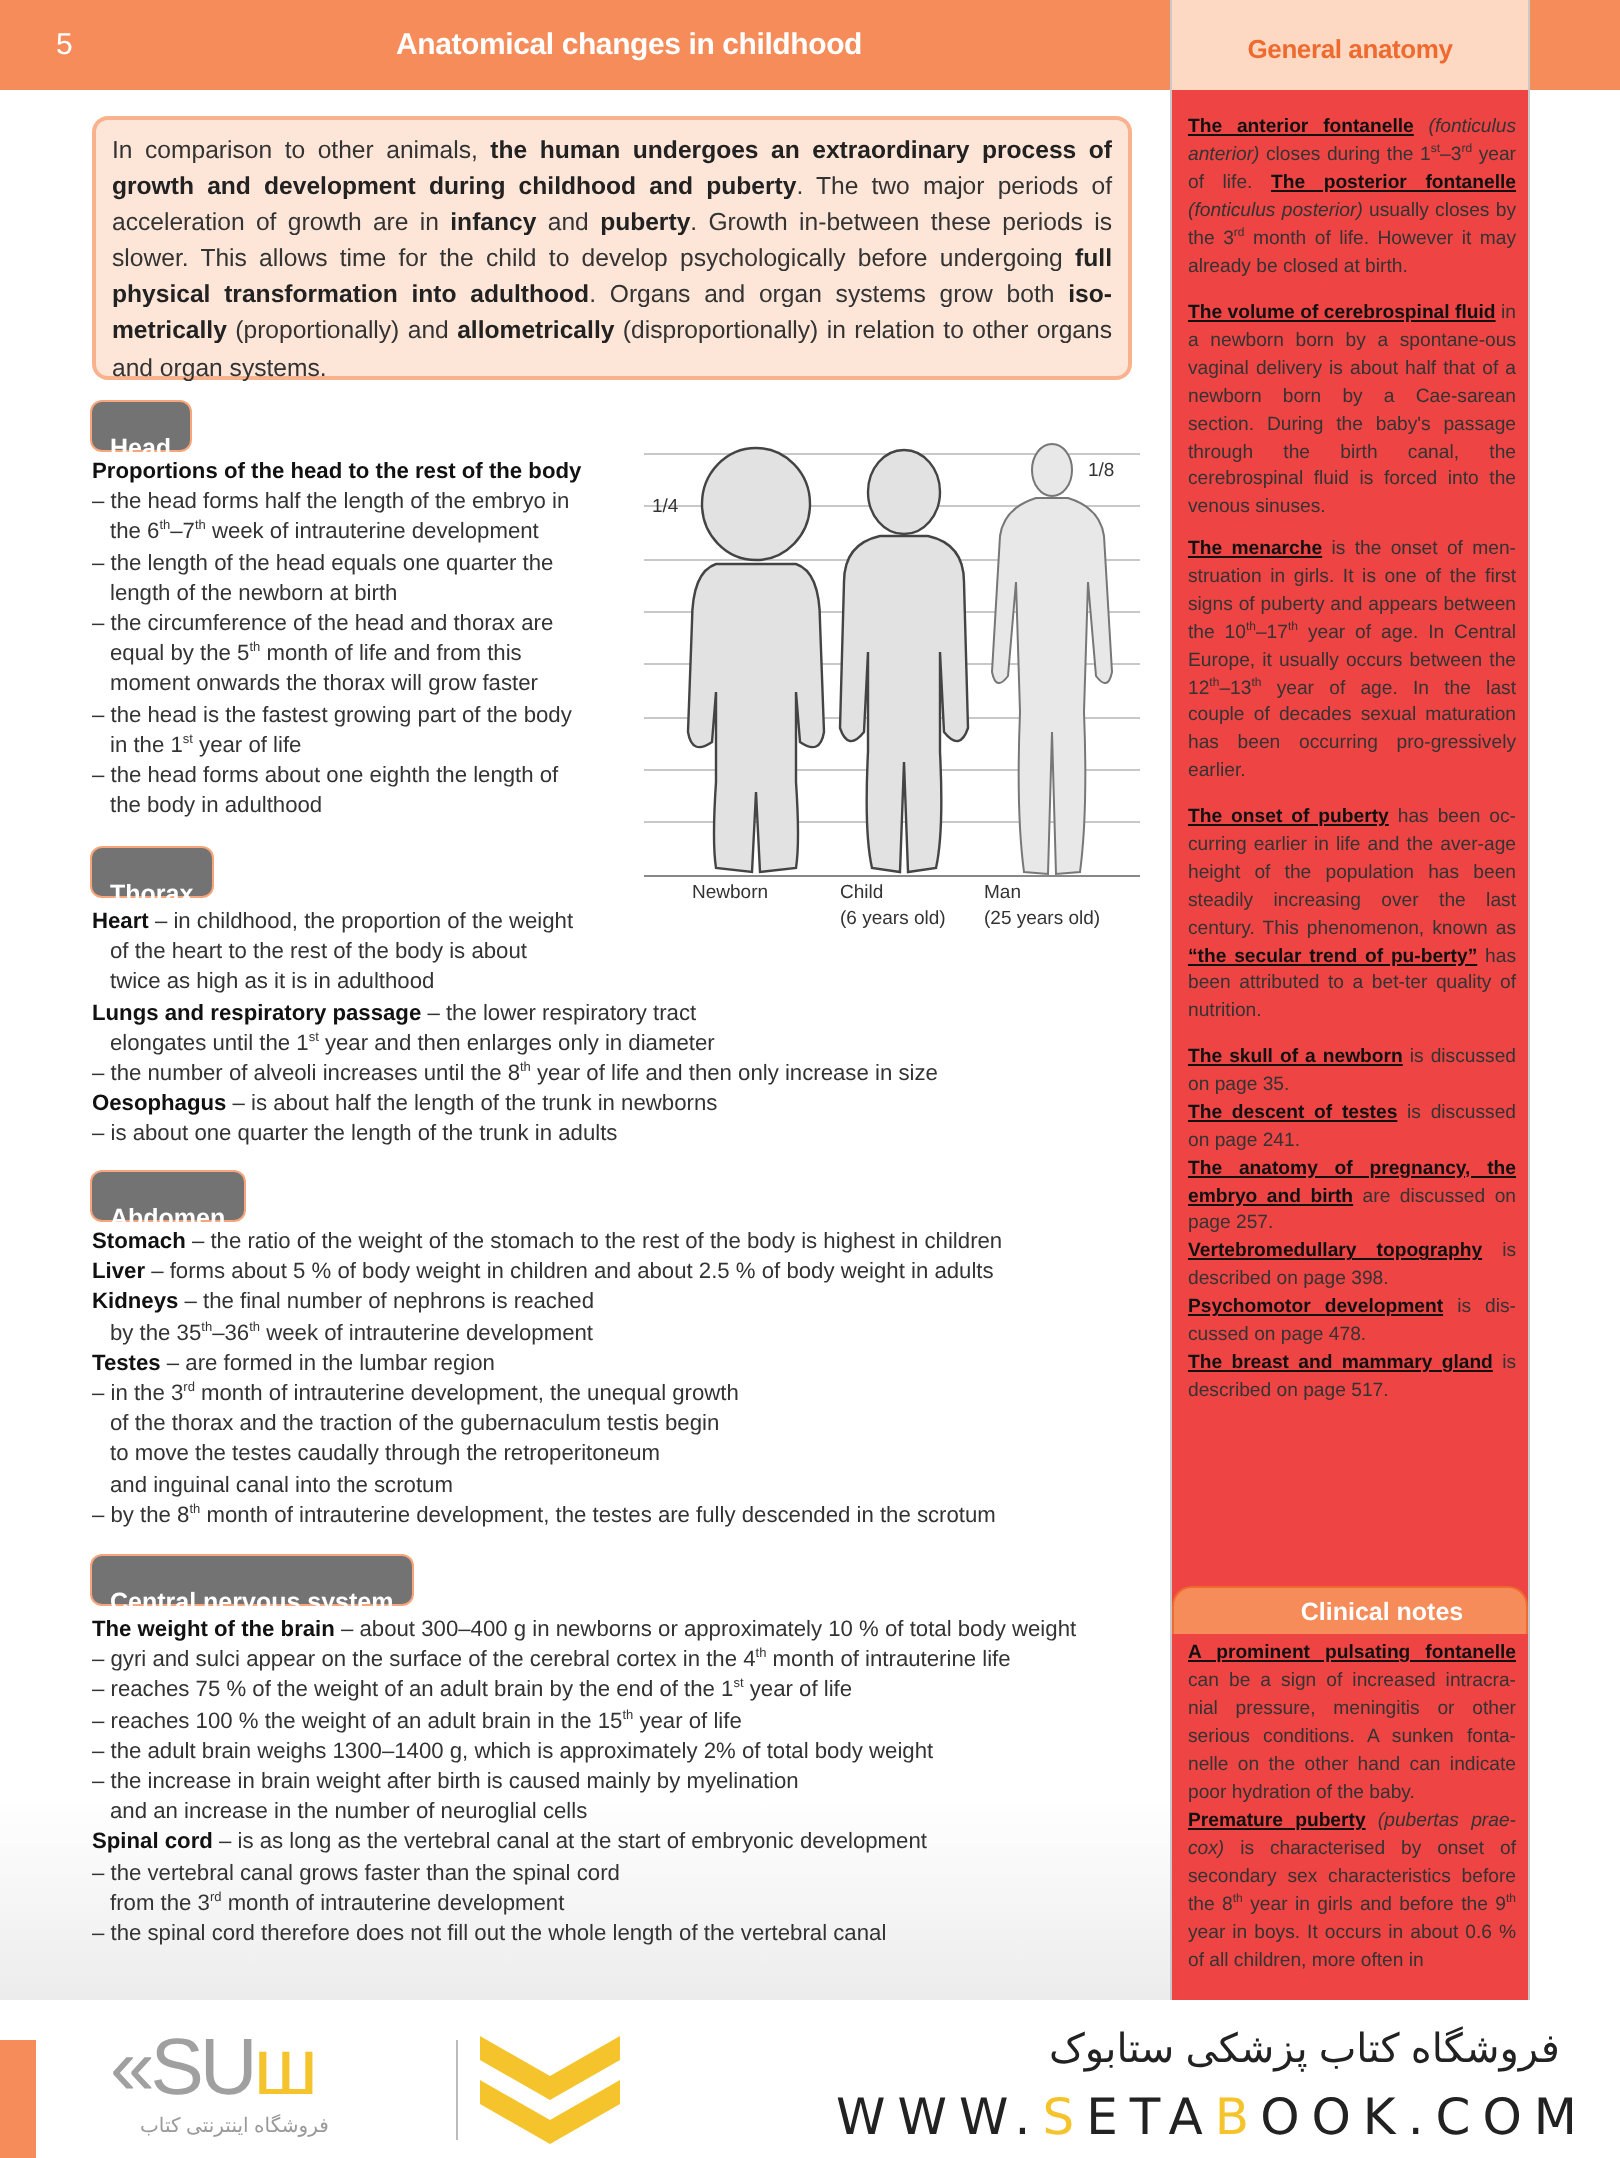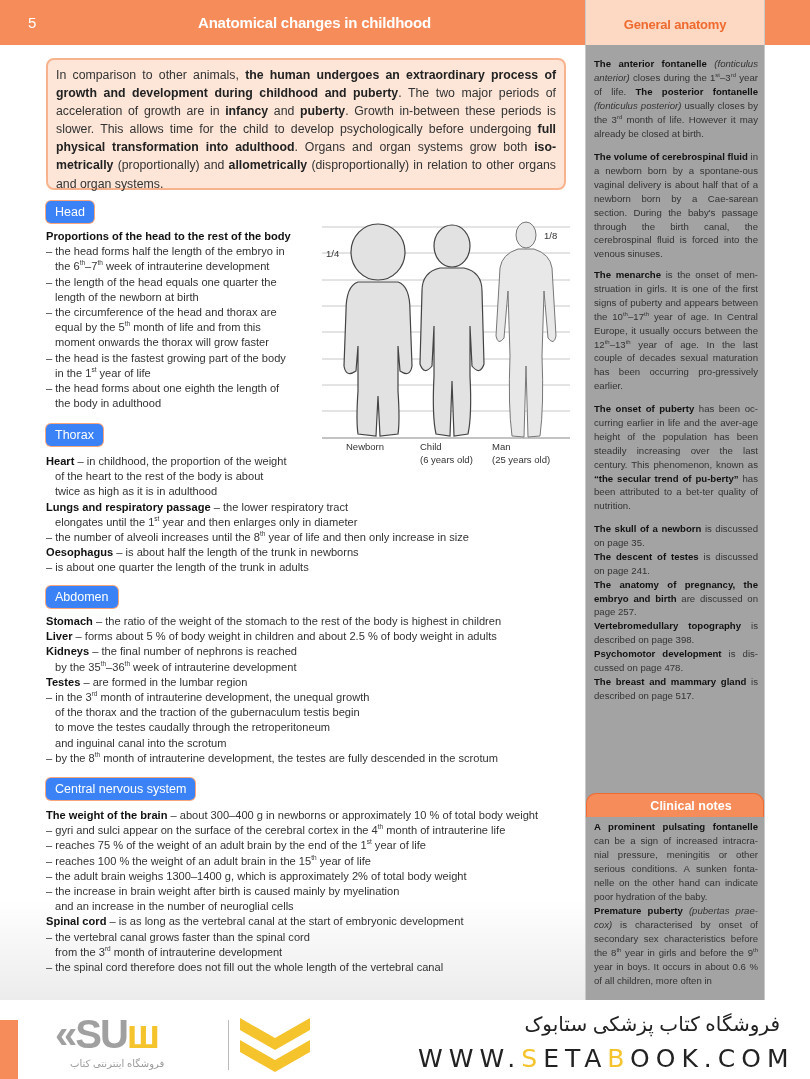--- a/index.html
+++ b/index.html
@@ -5,54 +5,54 @@
   * { box-sizing: border-box; margin: 0; padding: 0; }
   html, body { width: 810px; height: 1079px; overflow: hidden; background: #ffffff; }
   body { position: relative; font-family: "Liberation Sans", "DejaVu Sans", sans-serif; color: #2b2b2b; }
 
   
   .header-bar { position: absolute; left: 0; top: 0; width: 810px; height: 45px; background: #f68c5a; }
   .page-num { position: absolute; left: 28px; top: 14px; font-size: 15px; color: #fff; }
   .chapter-title { position: absolute; left: 198px; top: 14px; font-size: 15px; font-weight: bold; color: #fff; letter-spacing: -0.2px; }
 
   
-  .sidebar { position: absolute; left: 585px; top: 0; width: 180px; height: 1000px; background: #a3a3a3; border-left: 1px solid #c9c9c9; border-right: 1px solid #c9c9c9; }
+  .sidebar { position: absolute; left: 585px; top: 0; width: 180px; height: 1000px; background: #ef4444; border-left: 1px solid #c9c9c9; border-right: 1px solid #c9c9c9; }
   .sidebar-head { position: absolute; left: 0; top: 0; width: 178px; height: 45px; background: #fdd8c2; }
   .sidebar-head span { position: absolute; left: 0; right: 0; top: 17px; text-align: center; font-size: 13px; font-weight: bold; color: #ef6a2e; letter-spacing: -0.2px; }
   .side-text { position: absolute; left: 8px; width: 164px; font-size: 9.6px; line-height: 13.9px; color: #333; text-align: justify; }
-  .side-text b { color: #111; }
+  .side-text b { color: #111; text-decoration: underline; }
   .side-text sup { font-size: 6px; line-height: 0; }
 
   .clin-box { position: absolute; left: 0; top: 793px; width: 178px; height: 210px; }
   .clin-head { height: 24px; background: #f68c5a; border-radius: 10px 10px 0 0; text-align: center; color: #fff; font-weight: bold; font-size: 12.5px; line-height: 24px; border: 1px solid #ef6a2e; border-bottom: none; padding-left: 32px; }
 
   
   .intro { position: absolute; left: 46px; top: 58px; width: 520px; height: 132px; background: #fde6d8; border: 2px solid #f8b28d; border-radius: 8px; padding: 6px 8px; font-size: 12.3px; line-height: 18.1px; color: #333; text-align: justify; }
   .intro b { color: #222; }
 
   
-  .tag { position: absolute; left: 46px; height: 22px; background: #3b82f6; border-radius: 5px; color: #fff; font-weight: normal; font-size: 12.5px; line-height: 22px; padding: 0 9px; box-shadow: 0 0 0 1px #f9a57c; }
+  .tag { position: absolute; left: 46px; height: 22px; background: #737373; border-radius: 5px; color: #fff; font-weight: bold; font-size: 12.5px; line-height: 22px; padding: 12px 9px; box-shadow: 0 0 0 1px #f9a57c; }
 
   .body-text { position: absolute; left: 46px; font-size: 11.1px; line-height: 15.2px; color: #333; white-space: nowrap; }
   .body-text b { color: #111; }
   .body-text sup { font-size: 6.5px; line-height: 0; }
   .ind { padding-left: 9px; }
 
   
   .figure { position: absolute; left: 322px; top: 216px; width: 248px; height: 258px; }
   .figure svg { position: absolute; left: 0; top: 0; }
   .fig-label { position: absolute; font-size: 9.5px; color: #333; text-align: left; line-height: 12.5px; }
 
   
   .bottom-shade { position: absolute; left: 0; top: 900px; width: 585px; height: 100px; background: linear-gradient(#ffffff, #ececec); }
 
   
   .footer { position: absolute; left: 0; top: 1000px; width: 810px; height: 79px; background: #fff; }
   .footer-orange { position: absolute; left: 0; top: 20px; width: 18px; height: 59px; background: #f68c5a; }
-  .logo-text { position: absolute; left: 55px; top: 12px; font-size: 40px; font-weight: bold; letter-spacing: -2px; }
+  .logo-text { position: absolute; left: 55px; top: 12px; font-size: 40px; font-weight: normal; letter-spacing: -2px; }
   .logo-sub { position: absolute; left: 70px; top: 58px; font-size: 10px; color: #9a9a9a; }
   .logo-divider { position: absolute; left: 228px; top: 20px; width: 1px; height: 50px; background: #bbb; }
   .shop-fa { position: absolute; left: 500px; top: 12px; font-size: 20px; color: #222; direction: rtl; width: 280px; text-align: right; }
   .shop-url { position: absolute; left: 418px; top: 44px; font-size: 25px; letter-spacing: 6px; color: #222; font-family: "DejaVu Sans", sans-serif; }
   .shop-url .y { color: #f5c42c; }
 </style>
 </head>
 <body>
 
 <div class="header-bar">

